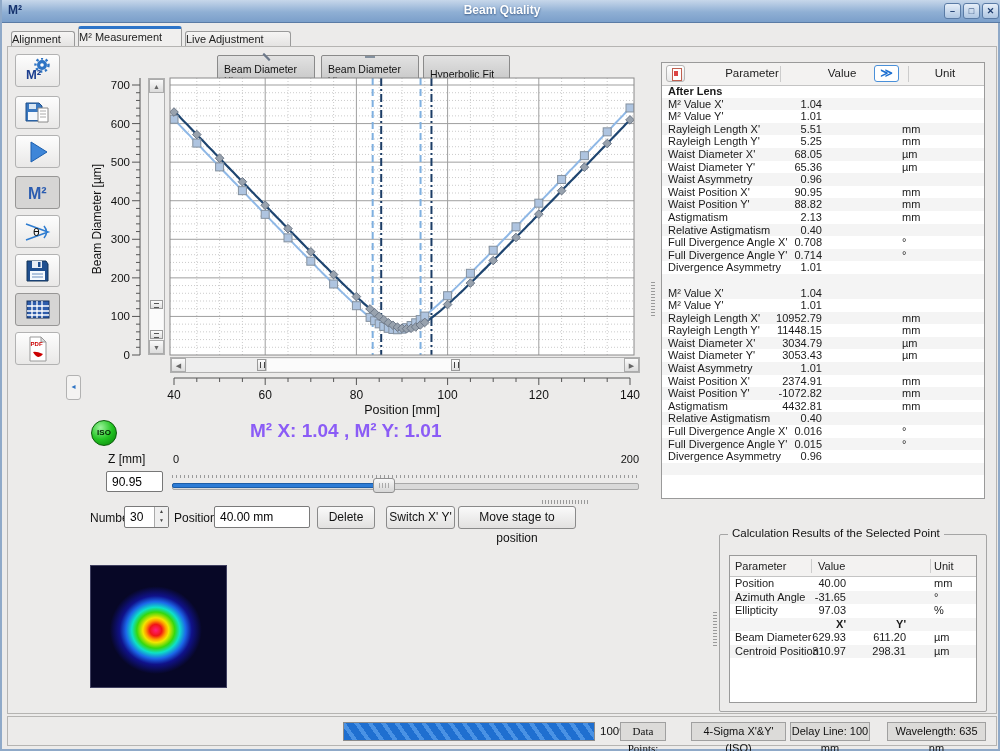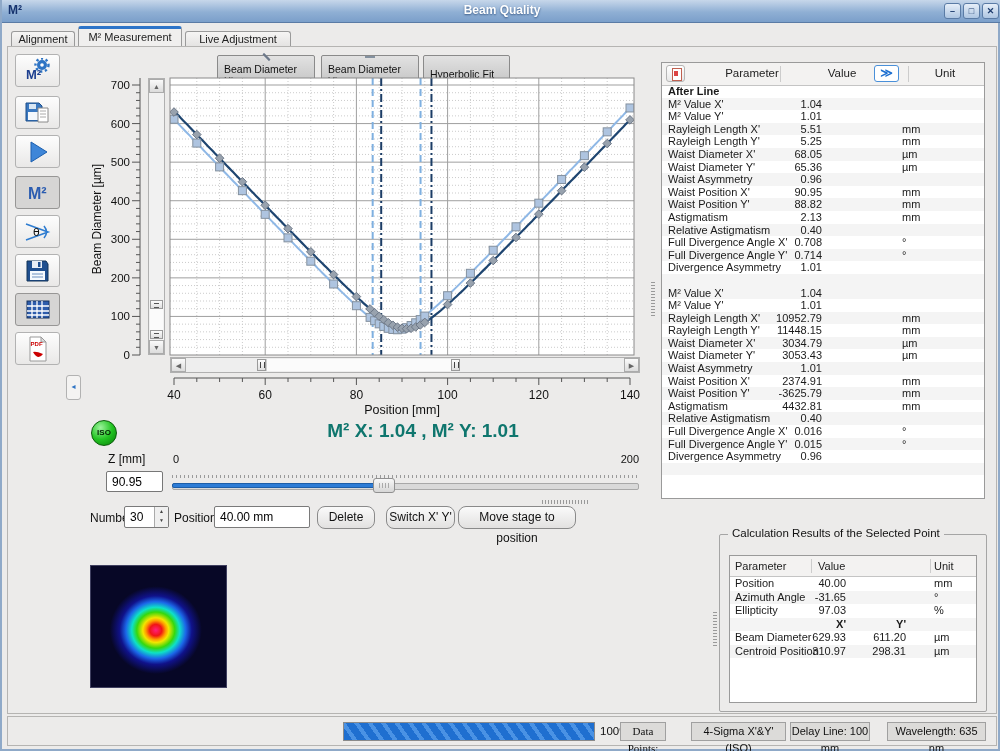--- a/index.html
+++ b/index.html
@@ -12,21 +12,21 @@
     background:linear-gradient(#c7d7ea,#8fafd4 55%,#7b9fca);border-bottom:1px solid #5a7ba5;}
   .app-icon{position:absolute;left:6px;top:3px;font-size:12px;font-weight:bold;color:#16336e;}
   .win-title{position:absolute;left:0;right:0;top:3px;text-align:center;font-size:12px;
     font-weight:bold;color:#fff;text-shadow:0 1px 2px #3a5a86;}
   .win-btn{position:absolute;top:3px;width:17px;height:16px;border:1px solid #5a7ba5;border-radius:3px;
     background:linear-gradient(#e6eef8,#aec6e2);font-size:9px;line-height:14px;text-align:center;
     color:#1d3c6e;font-weight:bold;box-sizing:border-box;cursor:pointer;}
   
   .tab{position:absolute;top:31px;height:16px;background:linear-gradient(#f6f5f4,#e3e2e1);
     border:1px solid #9a9a9a;border-bottom:none;border-radius:3px 3px 0 0;font-size:11px;
-    line-height:15px;text-align:center;box-sizing:border-box;color:#222;}
+    line-height:15px;text-align:left;box-sizing:border-box;color:#222;}
   .tab.active{top:26px;height:21px;background:#f0efee;border-top:3px solid #2d74c8;line-height:17px;}
   .content{position:absolute;left:5px;top:46px;width:990px;height:668px;border:1px solid #b5b4b2;
     box-sizing:border-box;background:#ecebea;}
   
   .tool-btn{position:absolute;left:13px;width:45px;height:33px;border:1px solid #b2b2b2;border-radius:3px;
     background:linear-gradient(#fdfdfd,#e9e8e7);display:flex;align-items:center;justify-content:center;
     box-sizing:border-box;cursor:pointer;}
   .tool-btn.pressed{background:#d6d5d4;border-color:#979695;}
   .collapse-btn{position:absolute;left:64px;top:375px;width:13px;height:23px;border:1px solid #b2b2b2;
     border-radius:3px;background:#f4f3f2;font-size:8px;color:#2e74c4;text-align:center;line-height:21px;cursor:pointer;}
@@ -50,22 +50,22 @@
   .grip-h-lines{position:absolute;left:3px;right:3px;top:2px;height:3px;
     border-top:1px solid #555;border-bottom:1px solid #555;}
   .grip-v-lines{position:absolute;top:2px;bottom:2px;left:2px;width:3px;
     border-left:1px solid #444;border-right:1px solid #444;}
   .sb-thumb{position:absolute;background:#fbfbfb;border-top:1px solid #cfcfcf;border-bottom:1px solid #cfcfcf;}
   
   .iso-badge{position:absolute;left:89px;top:420px;width:26px;height:26px;border-radius:50%;
     background:radial-gradient(circle at 35% 28%,#9df39d,#23c423 50%,#0a840a 95%);
     border:1px solid #0a5c0a;box-sizing:border-box;color:#002200;font-size:8px;font-weight:bold;
     text-align:center;line-height:24px;letter-spacing:0;}
-  .m2-summary{position:absolute;left:256px;top:420px;width:330px;text-align:center;font-size:19px;
-    font-weight:bold;color:#0f766e;}
+  .m2-summary{position:absolute;left:248px;top:420px;width:330px;font-size:19px;
+    font-weight:bold;color:#8b5cf6;}
   .z-label{position:absolute;left:106px;top:452px;font-size:12px;color:#111;}
   .z-min{position:absolute;left:171px;top:453px;font-size:11px;color:#111;}
   .z-max{position:absolute;left:603px;top:453px;width:34px;text-align:right;font-size:11px;color:#111;}
   .z-field{position:absolute;left:104px;top:471px;width:57px;height:21px;background:#fff;
     border:1px solid #777;border-radius:2px;font-size:12px;line-height:21px;padding-left:5px;box-sizing:border-box;}
   .slider{position:absolute;left:170px;top:469px;width:467px;height:26px;}
   .slider-ticks{position:absolute;left:0;right:2px;top:6px;height:3px;
     background:repeating-linear-gradient(90deg,#9a9a9a 0 1px,transparent 1px 4px);}
   .slider-track{position:absolute;left:0;right:0;top:14px;height:5px;background:#d9d9d9;
     border:1px solid #a8a8a8;border-radius:2px;}
@@ -78,21 +78,21 @@
     background:repeating-linear-gradient(90deg,#aaa 0 1px,transparent 1px 3px);}
   .row-label{position:absolute;font-size:12px;color:#111;}
   .text-field{position:absolute;background:#fff;border:1px solid #7a7a7a;border-radius:2px;
     font-size:12px;box-sizing:border-box;padding-left:5px;}
   .spinner{position:absolute;left:122px;top:506px;width:45px;height:22px;background:#fff;
     border:1px solid #7a7a7a;border-radius:2px;box-sizing:border-box;}
   .spinner .val{position:absolute;left:5px;top:0;font-size:12px;line-height:20px;}
   .spinner .arrows{position:absolute;right:0;top:0;bottom:0;width:13px;border-left:1px solid #aaa;
     background:#efefef;font-size:5px;color:#444;text-align:center;line-height:9px;cursor:pointer;}
   .push-btn{position:absolute;top:506px;height:23px;background:linear-gradient(#fafafa,#e2e1e0);
-    border:1px solid #8a8a8a;border-radius:8px;font-size:12px;color:#111;text-align:center;
+    border:1px solid #8a8a8a;border-radius:3px;font-size:12px;color:#111;text-align:center;
     line-height:21px;box-sizing:border-box;cursor:pointer;}
   
   .beam-img{position:absolute;left:88px;top:565px;width:137px;height:123px;background:#070726;
     border:1px solid #404060;box-sizing:border-box;}
   .beam-spot{position:absolute;inset:0;
     background:radial-gradient(ellipse 42px 40px at 48% 53%,
       #ff1f7e 0px,#f01515 6px,#ff9a00 10px,#f2e600 13px,#35d80e 19px,#0ee0c8 24px,
       #1b66e8 30px,#10128a 36px,rgba(7,7,38,0) 46px);}
   
   .param-panel{position:absolute;left:659px;top:62px;width:324px;height:437px;background:#fff;
@@ -508,21 +508,21 @@
         </span>
       <span style="position:absolute;left:30px;top:0;width:120px;text-align:center;line-height:21px;">Parameter</span>
       <span class="ph-sep" style="left:118px;"></span>
       <span style="position:absolute;left:130px;top:0;width:100px;text-align:center;line-height:21px;">Value</span>
       <span class="expand-btn">≫</span>
       <span class="ph-sep" style="left:246px;"></span>
       <span style="position:absolute;left:248px;top:0;width:70px;text-align:center;line-height:21px;">Unit</span>
     </div>
     <div id="param-body" style="position:absolute;left:0;top:22px;right:0;bottom:0;">
         <div class="prow">
-          <span class="c1 section">After Line</span>
+          <span class="c1 section">After Lens</span>
         </div>
         <div class="prow alt">
           <span class="c1">M² Value X'</span>
           <span class="c2">1.04</span>
           <span class="c3"></span>
         </div>
         <div class="prow">
           <span class="c1">M² Value Y'</span>
           <span class="c2">1.01</span>
           <span class="c3"></span>
@@ -623,21 +623,21 @@
           <span class="c2">1.01</span>
           <span class="c3"></span>
         </div>
         <div class="prow">
           <span class="c1">Waist Position X'</span>
           <span class="c2">2374.91</span>
           <span class="c3">mm</span>
         </div>
         <div class="prow alt">
           <span class="c1">Waist Position Y'</span>
-          <span class="c2">-3625.79</span>
+          <span class="c2">-1072.82</span>
           <span class="c3">mm</span>
         </div>
         <div class="prow">
           <span class="c1">Astigmatism</span>
           <span class="c2">4432.81</span>
           <span class="c3">mm</span>
         </div>
         <div class="prow alt">
           <span class="c1">Relative Astigmatism</span>
           <span class="c2">0.40</span>

